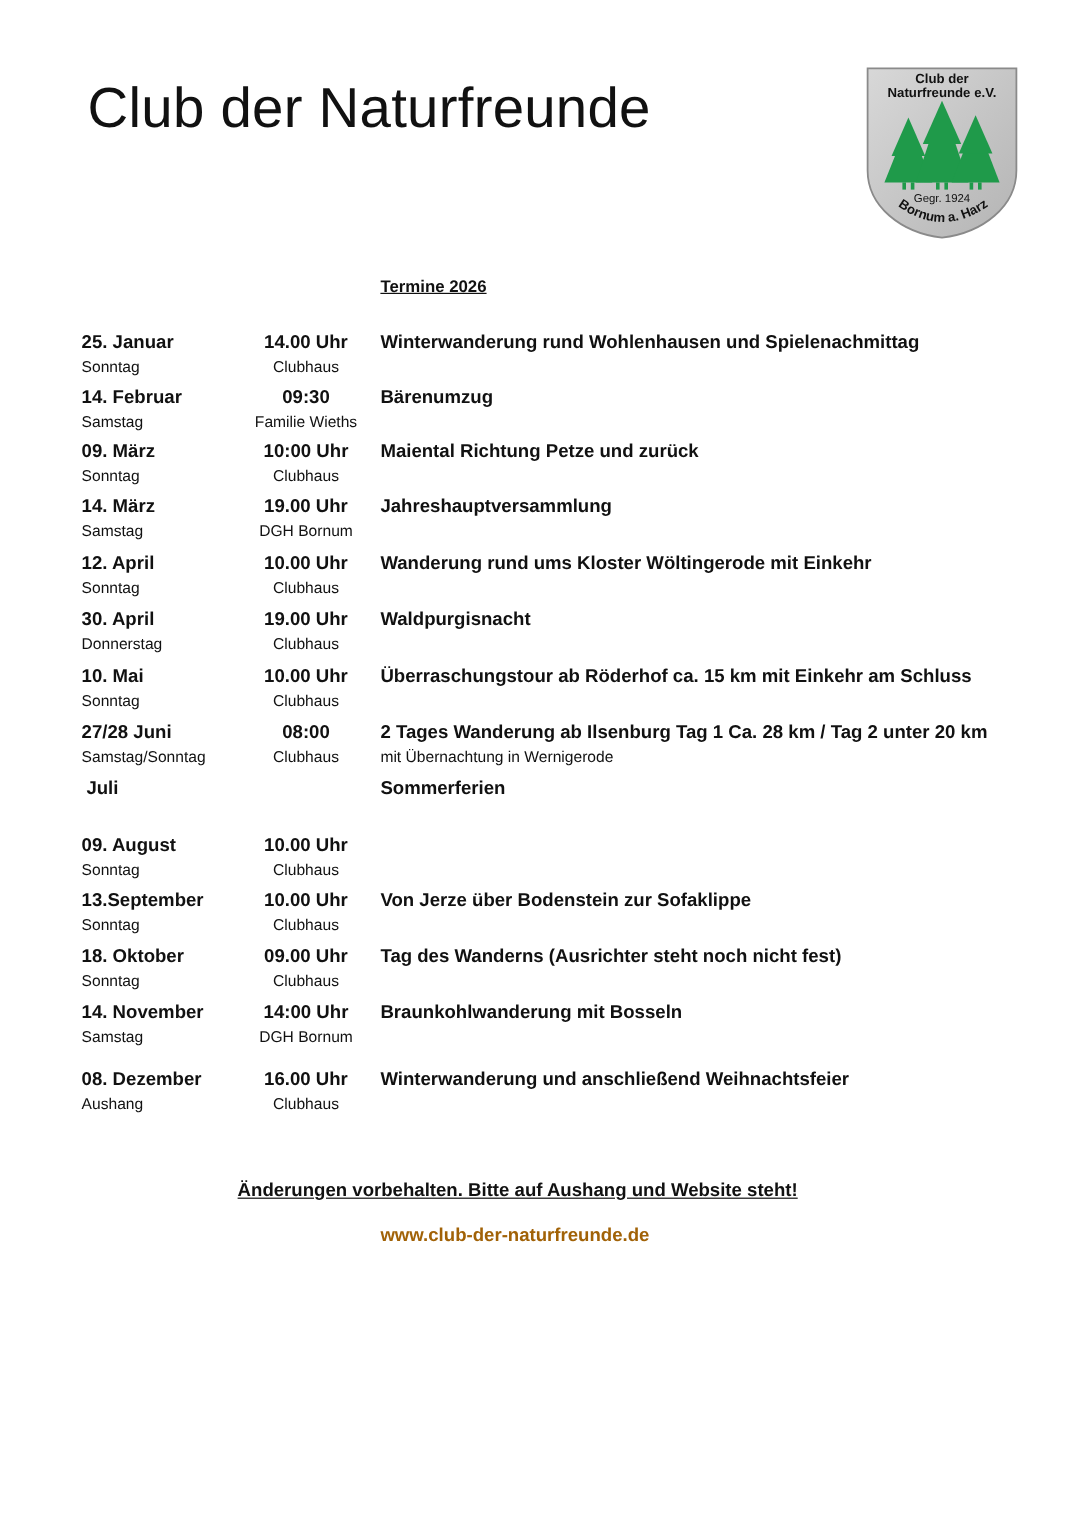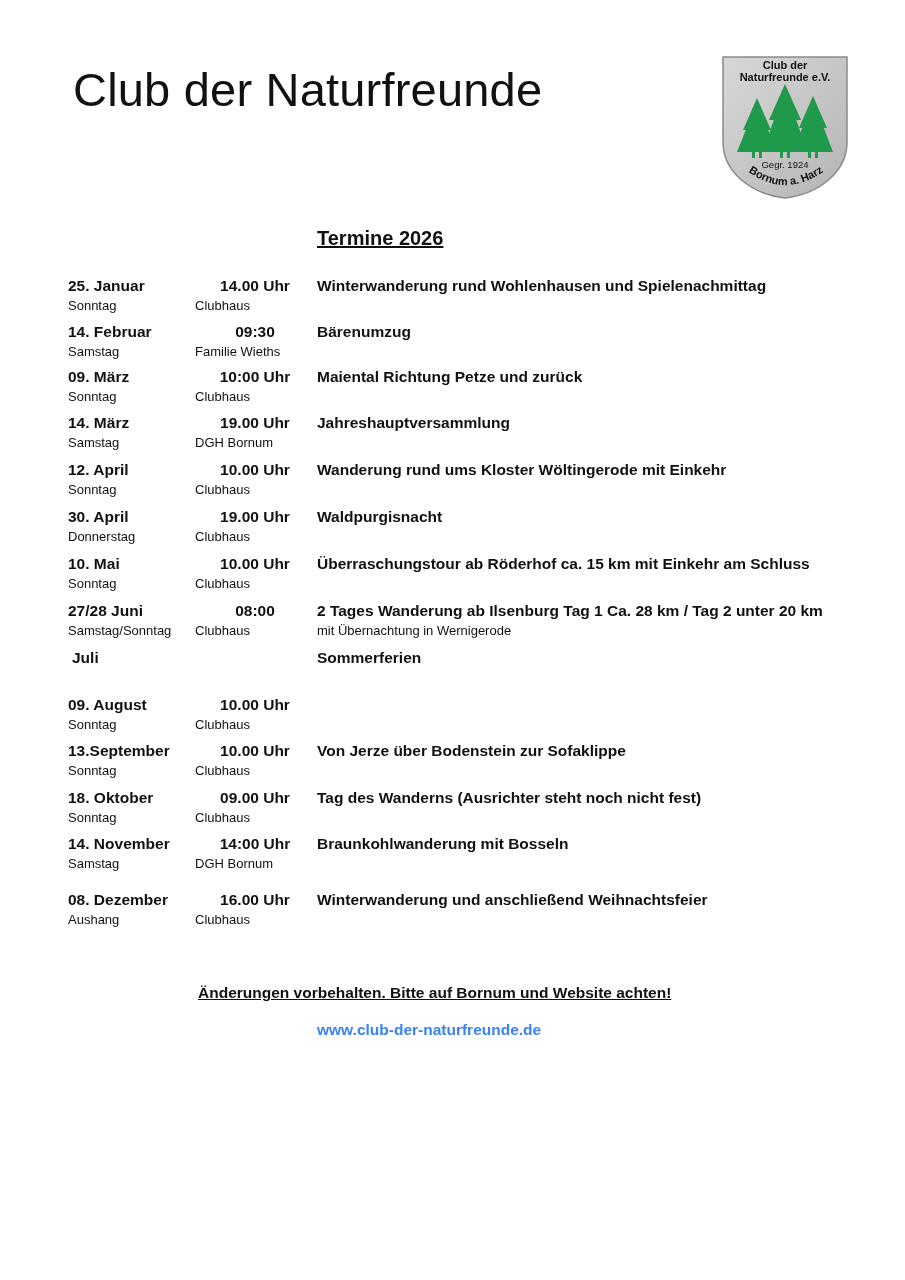--- a/index.html
+++ b/index.html
@@ -29,21 +29,21 @@
       position: absolute;
       left: 719px;
       top: 54px;
       width: 132px;
       height: 146px;
     }
     .section-title {
       position: absolute;
       left: 317px;
       top: 225px;
-      font-size: 20px;
+      font-size: 14px;
       font-weight: bold;
       text-decoration: underline;
       margin: 0;
       line-height: 26px;
     }
     .event {
       position: absolute;
       left: 0;
       width: 905px;
       height: 44px;
@@ -73,20 +73,21 @@
       top: 0;
       font-size: 15.5px;
       font-weight: bold;
       line-height: 20px;
       white-space: nowrap;
     }
     .ev-place {
       position: absolute;
       left: 195px;
       width: 120px;
+      text-align: center;
       top: 21px;
       font-size: 13px;
       line-height: 17px;
       white-space: nowrap;
     }
     .ev-title {
       position: absolute;
       left: 317px;
       top: 0;
       font-size: 15.5px;
@@ -114,21 +115,21 @@
       white-space: nowrap;
     }
     .website {
       position: absolute;
       left: 317px;
       top: 1020px;
       font-size: 15.5px;
       font-weight: bold;
       line-height: 20px;
       white-space: nowrap;
-      color: #3b82f6;
+      color: #a16207;
       text-decoration: none;
     }
   </style>
 </head>
 <body>
 
 <h1 class="club-title">Club der Naturfreunde</h1>
 
 <svg class="logo" viewBox="0 0 132 146" xmlns="http://www.w3.org/2000/svg">
   <defs>
@@ -254,14 +255,14 @@
   </div>
   <div class="event" style="top:890px">
     <span class="ev-date">08. Dezember</span>
     <span class="ev-day">Aushang</span>
     <span class="ev-time">16.00 Uhr</span>
     <span class="ev-place">Clubhaus</span>
     <span class="ev-title">Winterwanderung und anschließend Weihnachtsfeier</span>
   </div>
 </div>
 
-<div class="notice">Änderungen vorbehalten. Bitte auf Bornum und Website achten!</div>
+<div class="notice">Änderungen vorbehalten. Bitte auf Aushang und Website steht!</div>
 <a class="website">www.club-der-naturfreunde.de</a>
 
 </body></html>

